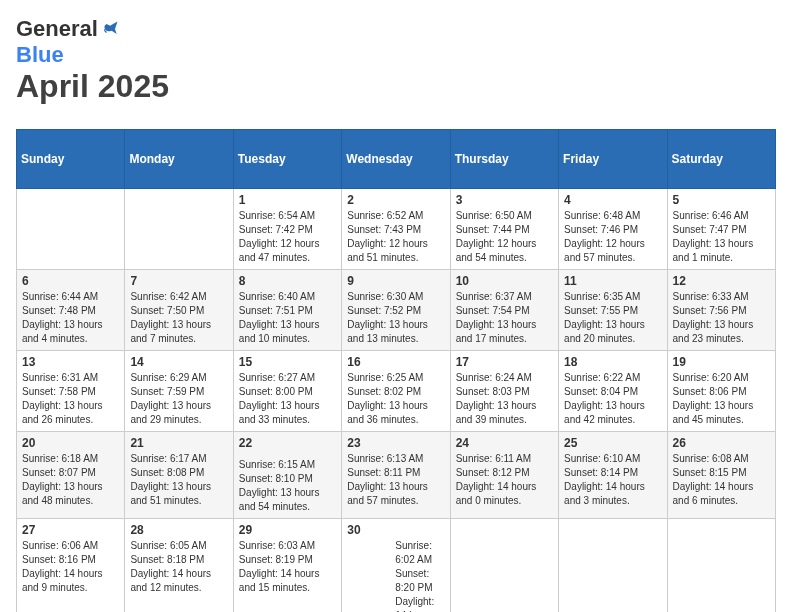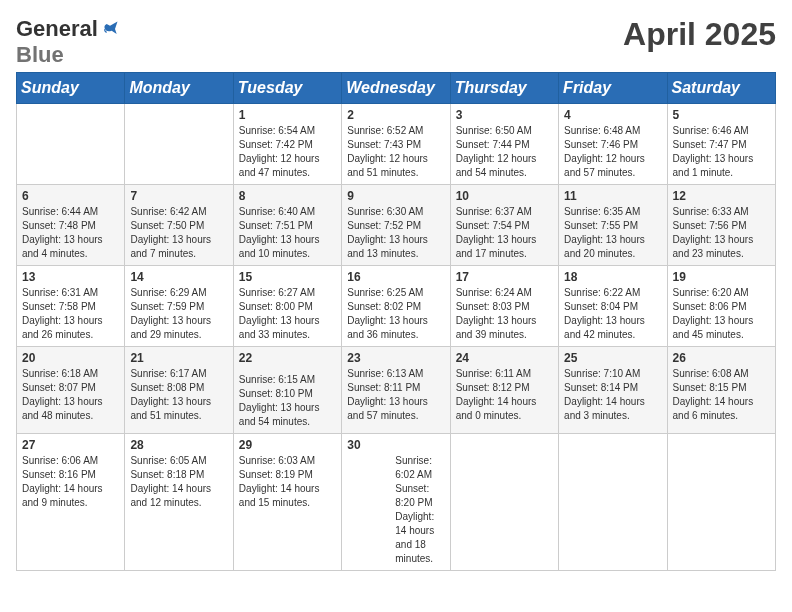--- a/index.html
+++ b/index.html
@@ -7,40 +7,41 @@
       font-family: Arial, sans-serif;
       background: #fff;
       width: 792px;
       min-height: 612px;
       padding: 16px;
     }
     .header {
       display: flex;
       justify-content: space-between;
       align-items: flex-start;
-      margin-bottom: 4px;
+      margin-bottom: 24px;
+      flex-direction: column;
     }
     .logo {
       display: flex;
       flex-direction: column;
       align-items: flex-start;
     }
     .logo-text {
       display: flex;
       align-items: center;
     }
     .logo-general {
       font-size: 22px;
       font-weight: bold;
       color: #333;
     }
     .logo-blue {
       font-size: 22px;
       font-weight: bold;
-      color: #737373;
+      color: #3b82f6;
     }
     .logo-icon {
       width: 20px;
       height: 20px;
       margin-left: 2px;
     }
     .title-block {
       text-align: right;
     }
     .month-title {
@@ -53,26 +54,25 @@
       color: #555;
     }
     .calendar {
       width: 100%;
       border-collapse: collapse;
       border: 1px solid #ccc;
     }
     .calendar thead tr th {
       background-color: #2a6db5;
       color: #fff;
-      font-size: 16px;
-      font-weight: bold;
-      padding: 6px 4px;
+      font-size: 12px;
+      font-weight: bold;
+      padding: 22px 4px;
       text-align: left;
       border: 1px solid #2060a0;
-      font-style: italic;
     }
     .calendar tbody tr td {
       vertical-align: top;
       border: 1px solid #ccc;
       padding: 4px 5px;
       width: 108px;
       min-height: 80px;
       font-size: 10px;
       color: #333;
       background: #fff;
@@ -274,21 +274,21 @@
 Daylight: 13 hours and 57 minutes.</div>
         </td>
         <td>
           <div class="day-number">24</div>
           <div class="day-info" style="white-space: pre-line;">Sunrise: 6:11 AM
 Sunset: 8:12 PM
 Daylight: 14 hours and 0 minutes.</div>
         </td>
         <td>
           <div class="day-number">25</div>
-          <div class="day-info" style="white-space: pre-line;">Sunrise: 7:10 AM
+          <div class="day-info" style="white-space: pre-line;">Sunrise: 6:10 AM
 Sunset: 8:14 PM
 Daylight: 14 hours and 3 minutes.</div>
         </td>
         <td>
           <div class="day-number">26</div>
           <div class="day-info" style="white-space: pre-line;">Sunrise: 6:08 AM
 Sunset: 8:15 PM
 Daylight: 14 hours and 6 minutes.</div>
         </td>
       </tr>

